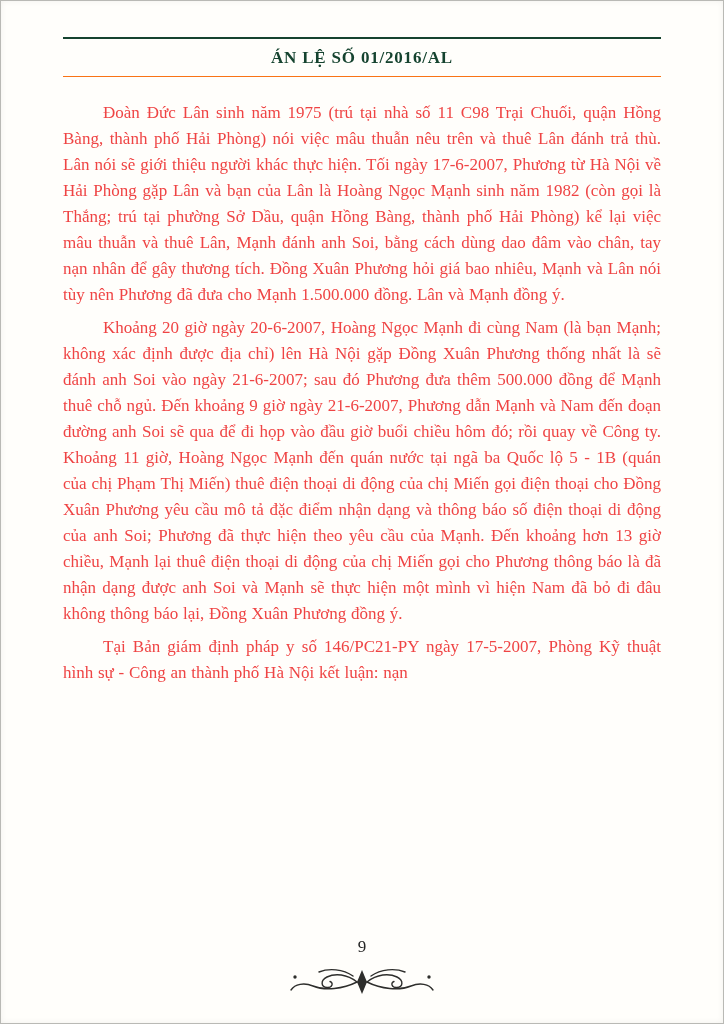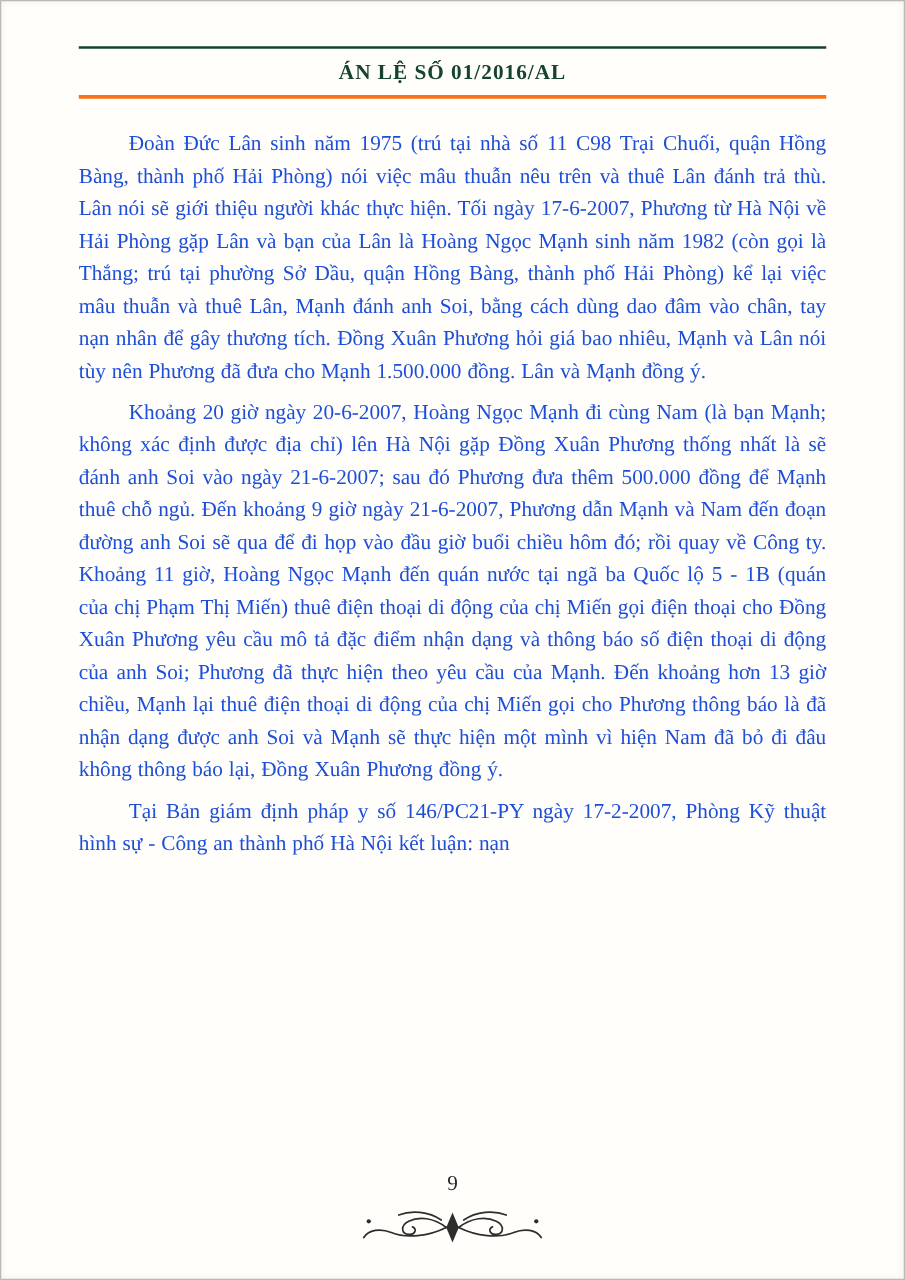--- a/index.html
+++ b/index.html
@@ -16,40 +16,40 @@
     border: 1px solid #b9b9b5;
     box-sizing: border-box;
     box-shadow: inset 0 0 6px rgba(0,0,0,0.06);
     font-family: "Liberation Serif", "DejaVu Serif", serif;
     color: #21201e;
     overflow: hidden;
   }
   .header {
     margin: 36px 62px 0;
     border-top: 2px solid #15432f;
-    border-bottom: 3px solid #f97316;
+    border-bottom: 1px solid #f97316;
     padding: 9px 0 8px;
     text-align: center;
   }
   .header-title {
     font-size: 17px;
     font-weight: 700;
     letter-spacing: 0.8px;
     color: #15432f;
   }
   .content {
     margin: 23px 62px 0;
   }
   .content p {
     margin: 0 0 7px;
     font-size: 17px;
     line-height: 26px;
     text-align: justify;
     text-indent: 40px;
-    color: #1d4ed8;
+    color: #ef4444;
     word-spacing: 0.5px;
   }
   .page-number {
     position: absolute;
     left: 0;
     right: 0;
     top: 936px;
     text-align: center;
     font-size: 17px;
     color: #262626;
@@ -71,21 +71,21 @@
 
 <div class="page">
 
   <div class="header">
     <div class="header-title">ÁN LỆ SỐ 01/2016/AL</div>
   </div>
 
   <div class="content">
     <p>Đoàn Đức Lân sinh năm 1975 (trú tại nhà số 11 C98 Trại Chuối, quận Hồng Bàng, thành phố Hải Phòng) nói việc mâu thuẫn nêu trên và thuê Lân đánh trả thù. Lân nói sẽ giới thiệu người khác thực hiện. Tối ngày 17-6-2007, Phương từ Hà Nội về Hải Phòng gặp Lân và bạn của Lân là Hoàng Ngọc Mạnh sinh năm 1982 (còn gọi là Thắng; trú tại phường Sở Dầu, quận Hồng Bàng, thành phố Hải Phòng) kể lại việc mâu thuẫn và thuê Lân, Mạnh đánh anh Soi, bằng cách dùng dao đâm vào chân, tay nạn nhân để gây thương tích. Đồng Xuân Phương hỏi giá bao nhiêu, Mạnh và Lân nói tùy nên Phương đã đưa cho Mạnh 1.500.000 đồng. Lân và Mạnh đồng ý.</p>
     <p>Khoảng 20 giờ ngày 20-6-2007, Hoàng Ngọc Mạnh đi cùng Nam (là bạn Mạnh; không xác định được địa chỉ) lên Hà Nội gặp Đồng Xuân Phương thống nhất là sẽ đánh anh Soi vào ngày 21-6-2007; sau đó Phương đưa thêm 500.000 đồng để Mạnh thuê chỗ ngủ. Đến khoảng 9 giờ ngày 21-6-2007, Phương dẫn Mạnh và Nam đến đoạn đường anh Soi sẽ qua để đi họp vào đầu giờ buổi chiều hôm đó; rồi quay về Công ty. Khoảng 11 giờ, Hoàng Ngọc Mạnh đến quán nước tại ngã ba Quốc lộ 5 - 1B (quán của chị Phạm Thị Miến) thuê điện thoại di động của chị Miến gọi điện thoại cho Đồng Xuân Phương yêu cầu mô tả đặc điểm nhận dạng và thông báo số điện thoại di động của anh Soi; Phương đã thực hiện theo yêu cầu của Mạnh. Đến khoảng hơn 13 giờ chiều, Mạnh lại thuê điện thoại di động của chị Miến gọi cho Phương thông báo là đã nhận dạng được anh Soi và Mạnh sẽ thực hiện một mình vì hiện Nam đã bỏ đi đâu không thông báo lại, Đồng Xuân Phương đồng ý.</p>
-    <p>Tại Bản giám định pháp y số 146/PC21-PY ngày 17-2-2007, Phòng Kỹ thuật hình sự - Công an thành phố Hà Nội kết luận: nạn</p>
+    <p>Tại Bản giám định pháp y số 146/PC21-PY ngày 17-5-2007, Phòng Kỹ thuật hình sự - Công an thành phố Hà Nội kết luận: nạn</p>
   </div>
 
   <div class="page-number">9</div>
 
   <div class="flourish">
     <svg width="150" height="40" viewBox="0 0 150 40" aria-hidden="true">
       <g stroke="#2e2e2c" stroke-width="1.4" fill="none" stroke-linecap="round">
 
         <path d="M75 7 L80 19 L75 31 L70 19 Z" fill="#2e2e2c" stroke="none"></path>
 

